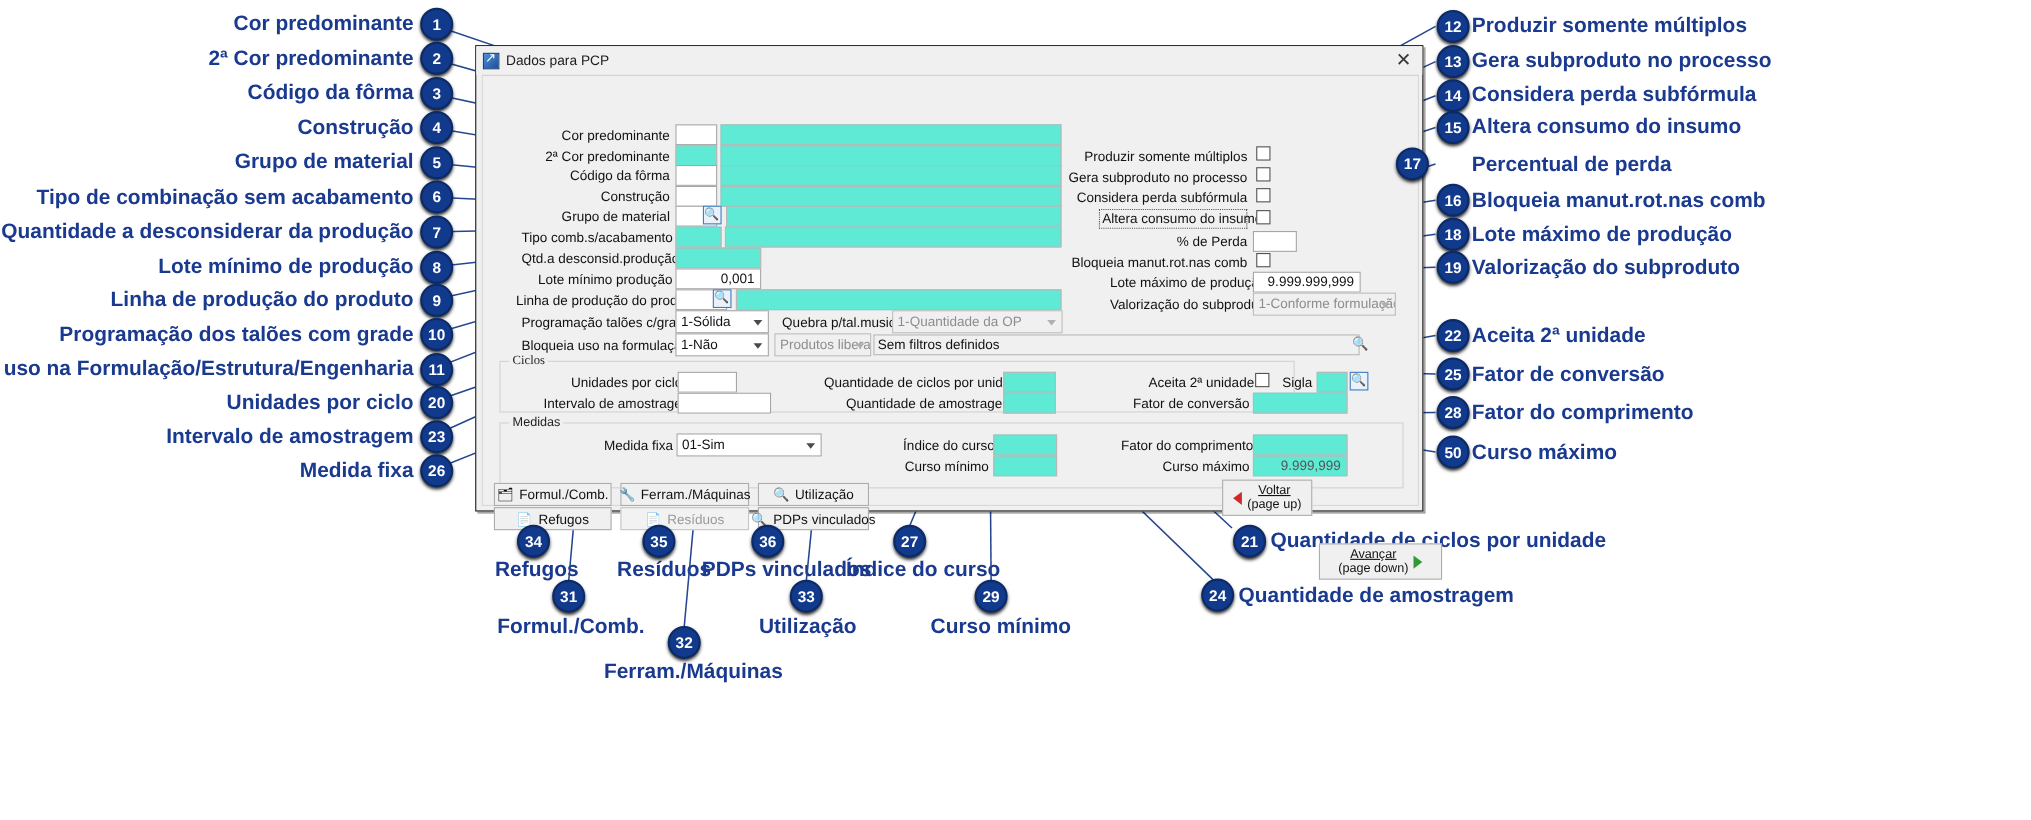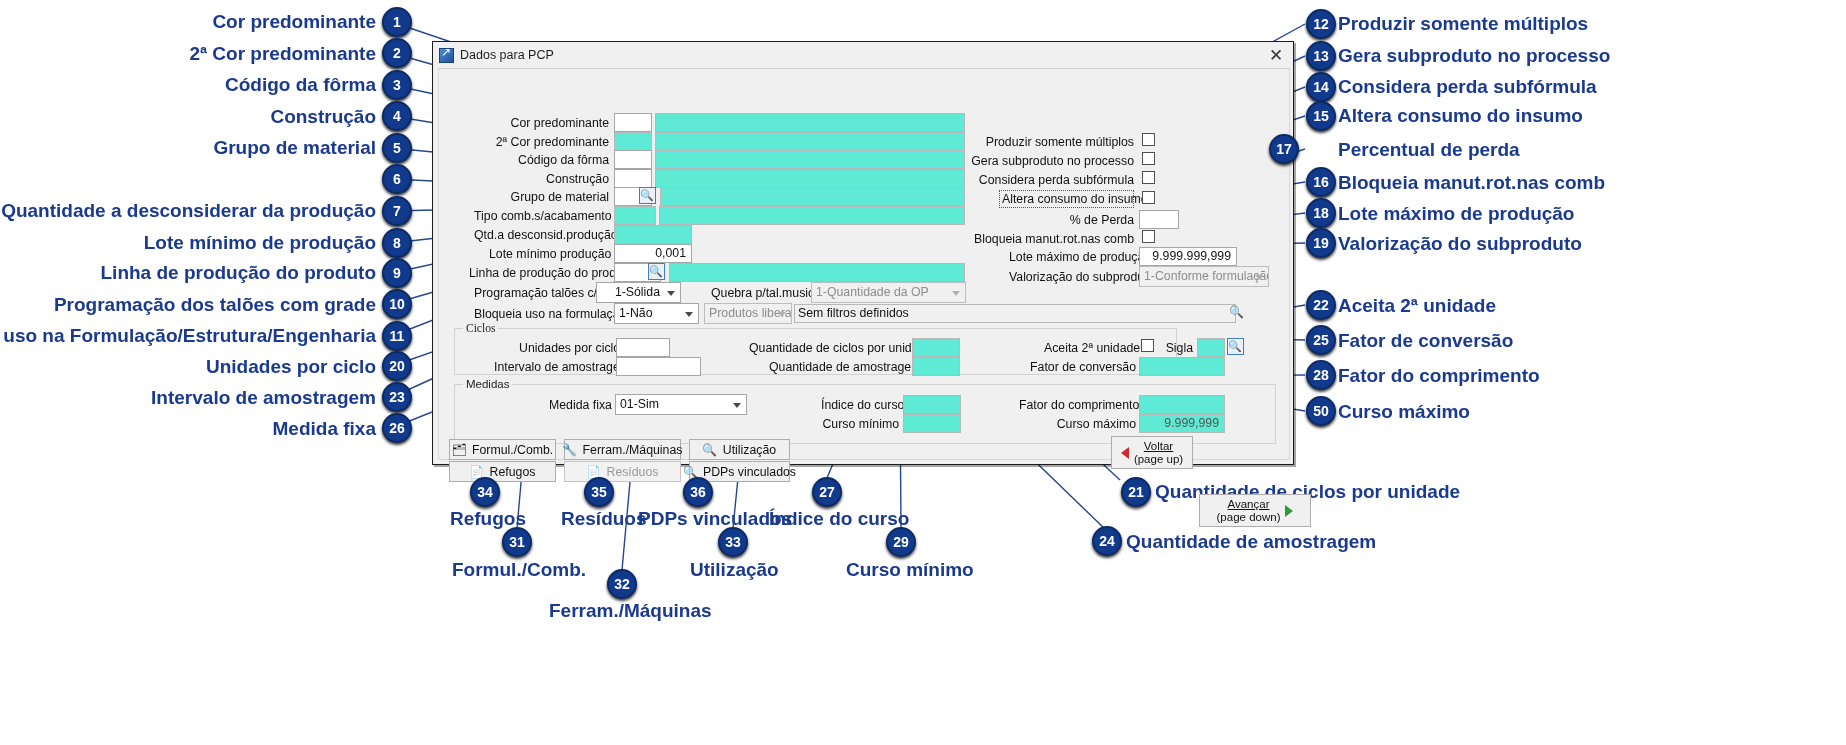--- a/index.html
+++ b/index.html
@@ -291,20 +291,21 @@
   <div class="badge" style="left:502px; top:527px;">31</div>
   <div class="badge" style="left:718px; top:527px;">33</div>
   <div class="badge" style="left:886px; top:527px;">29</div>
   <div class="badge" style="left:607px; top:569px;">32</div>
 
   <div class="callout-label right" style="right:1470px; top:12px;">Cor predominante</div>
   <div class="callout-label right" style="right:1470px; top:44px;">2ª Cor predominante</div>
   <div class="callout-label right" style="right:1470px; top:75px;">Código da fôrma</div>
   <div class="callout-label right" style="right:1470px; top:107px;">Construção</div>
   <div class="callout-label right" style="right:1470px; top:138px;">Grupo de material</div>
+  <div class="callout-label right" style="right:1470px; top:170px;">Tipo de combinação sem acabamento</div>
   <div class="callout-label right" style="right:1470px; top:201px;">Quantidade a desconsiderar da produção</div>
   <div class="callout-label right" style="right:1470px; top:233px;">Lote mínimo de produção</div>
   <div class="callout-label right" style="right:1470px; top:263px;">Linha de produção do produto</div>
   <div class="callout-label right" style="right:1470px; top:295px;">Programação dos talões com grade</div>
   <div class="callout-label right" style="right:1470px; top:326px;">Bloqueia uso na Formulação/Estrutura/Engenharia</div>
   <div class="callout-label right" style="right:1470px; top:357px;">Unidades por ciclo</div>
   <div class="callout-label right" style="right:1470px; top:388px;">Intervalo de amostragem</div>
   <div class="callout-label right" style="right:1470px; top:419px;">Medida fixa</div>
 
   <div class="callout-label" style="left:1338px; top:14px;">Produzir somente múltiplos</div>
@@ -371,21 +372,21 @@
 
       <div class="lbl" style="left:50px; top:177px; width:120px;">Lote mínimo produção</div>
       <div class="fld num" style="left:175px; top:175px; width:78px;">0,001</div>
 
       <div class="lbl" style="left:30px; top:196px; width:140px;">Linha de produção do produto</div>
       <div class="fld" style="left:175px; top:194px; width:47px;"></div>
       <div class="lookup" style="left:209px; top:194px;">🔍</div>
       <div class="fld ro" style="left:230px; top:194px; width:296px;"></div>
 
       <div class="lbl" style="left:35px; top:216px; width:135px;">Programação talões c/grade</div>
-      <div class="dd" style="left:157px; top:213px; width:85px;text-align:right;">
+      <div class="dd" style="left:175px; top:213px; width:85px;">
         <span>1-Sólida</span>
         <span class="arrow"></span>
       </div>
       <div class="lbl" style="left:272px; top:216px; width:95px;">Quebra p/tal.musical</div>
       <div class="dd ro" style="left:372px; top:213px; width:155px;">
         <span>1-Quantidade da OP</span>
         <span class="arrow"></span>
       </div>
 
       <div class="lbl" style="left:35px; top:237px; width:135px;">Bloqueia uso na formulação</div>

